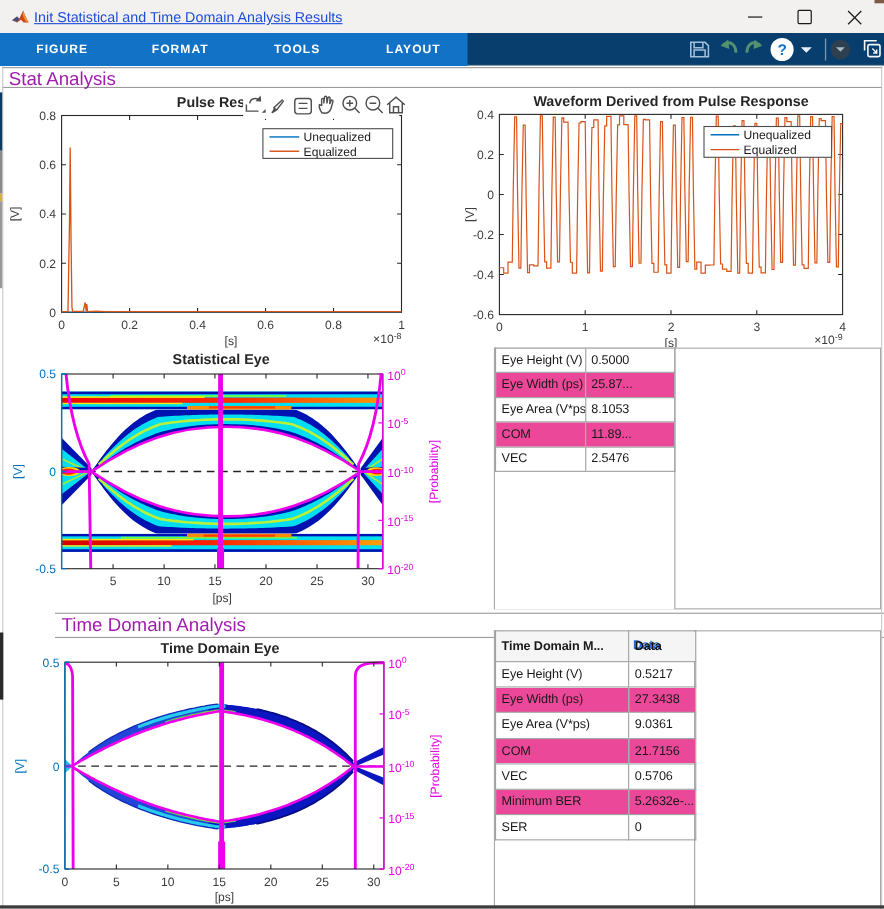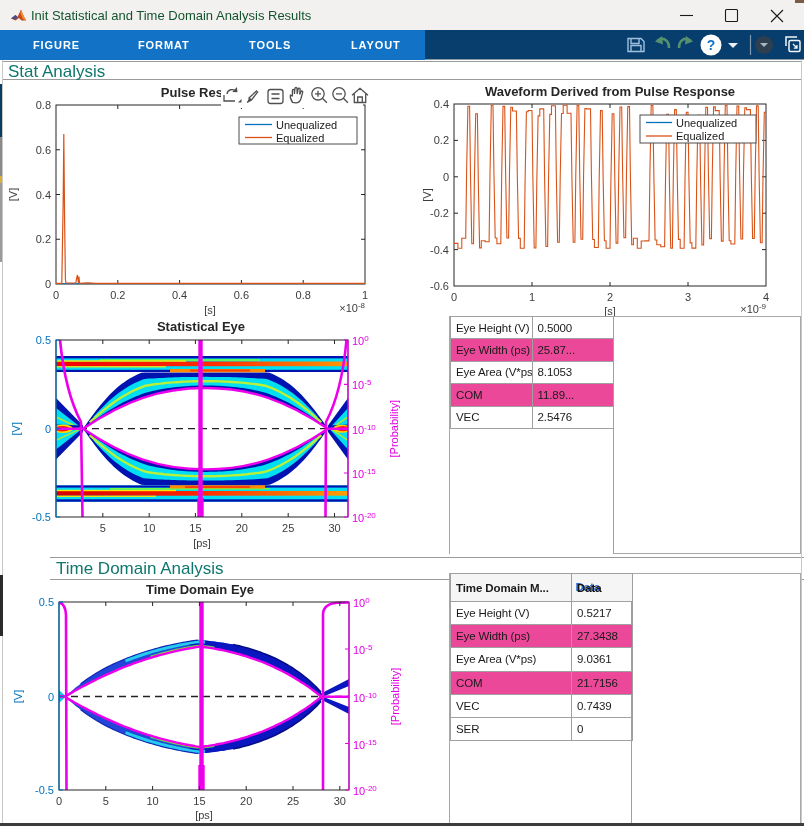--- a/index.html
+++ b/index.html
@@ -1,25 +1,25 @@
 <!DOCTYPE html>
 <html><head><meta charset="utf-8">
 <style>
 html,body{margin:0;padding:0;width:804px;height:826px;overflow:hidden;background:#fff;
  font-family:"Liberation Sans",sans-serif;}
 *{box-sizing:border-box;}
 .abs{position:absolute;}
 #titlebar{left:0;top:0;width:804px;height:30px;background:#f2f1f0;}
-#titletxt{left:31px;top:8px;font-size:13px;color:#14532d;}
+#titletxt{left:31px;top:8px;font-size:13px;color:#1d4ed8;text-decoration:underline;}
 #toolbar{left:0;top:30px;width:804px;height:30px;background:#073e6d;border-bottom:1px solid #8a9aa5;}
 #toolbarL{left:0;top:0;width:425px;height:30px;background:#1273c6;}
 .tab{position:absolute;top:39px;color:#fff;font-size:11px;font-weight:bold;letter-spacing:0.9px;}
 #hdr1{left:2px;top:61px;width:800px;height:19px;border-top:1px solid #9a9a9a;border-bottom:1px solid #9a9a9a;}
 #hdr2{left:2px;top:557px;width:800px;height:23px;border-top:1px solid #9a9a9a;border-bottom:1px solid #9a9a9a;margin-left:48px;}
-.hdrtxt{position:absolute;left:6px;top:0px;font-size:17px;color:#0f766e;}
+.hdrtxt{position:absolute;left:6px;top:0px;font-size:17px;color:#a21caf;}
 #leftline{left:2px;top:60px;width:1px;height:766px;background:#c8c8c8;}
 #rightline{left:801px;top:60px;width:1px;height:766px;background:#c8c8c8;}
 #bottomline{left:0px;top:823px;width:804px;height:3px;background:#3c3c3c;}
 table{border-collapse:collapse;font-size:11.5px;color:#1a1a1a;}
 td,th{border:1px solid #a0a0a0;padding:0 0 0 5px;letter-spacing:-0.1px;text-align:left;font-weight:normal;
  white-space:nowrap;overflow:hidden;}
 th{font-weight:bold;background:#f5f5f5;}
 tr.alt td{background:#ec4899;}
 </style></head>
 <body>
@@ -403,21 +403,25 @@
 <tr style="height:23.2px">
           <td>Eye Area (V*ps)</td>
           <td>9.0361</td>
         </tr>
 <tr class="alt" style="height:23.2px">
           <td>COM</td>
           <td>21.7156</td>
         </tr>
 <tr style="height:23.2px">
           <td>VEC</td>
-          <td>0.7439</td>
+          <td>0.5706</td>
+        </tr>
+<tr class="alt" style="height:23.2px">
+          <td>Minimum BER</td>
+          <td>5.2632e-...</td>
         </tr>
 <tr style="height:23.2px">
           <td>SER</td>
           <td>0</td>
         </tr>
 </tbody>
     </table>
 </div>
 <div class="abs" id="bottomline"></div>
 <div class="abs" style="left:0;top:84px;width:2px;height:53px;background:#0b3b5e"></div>

